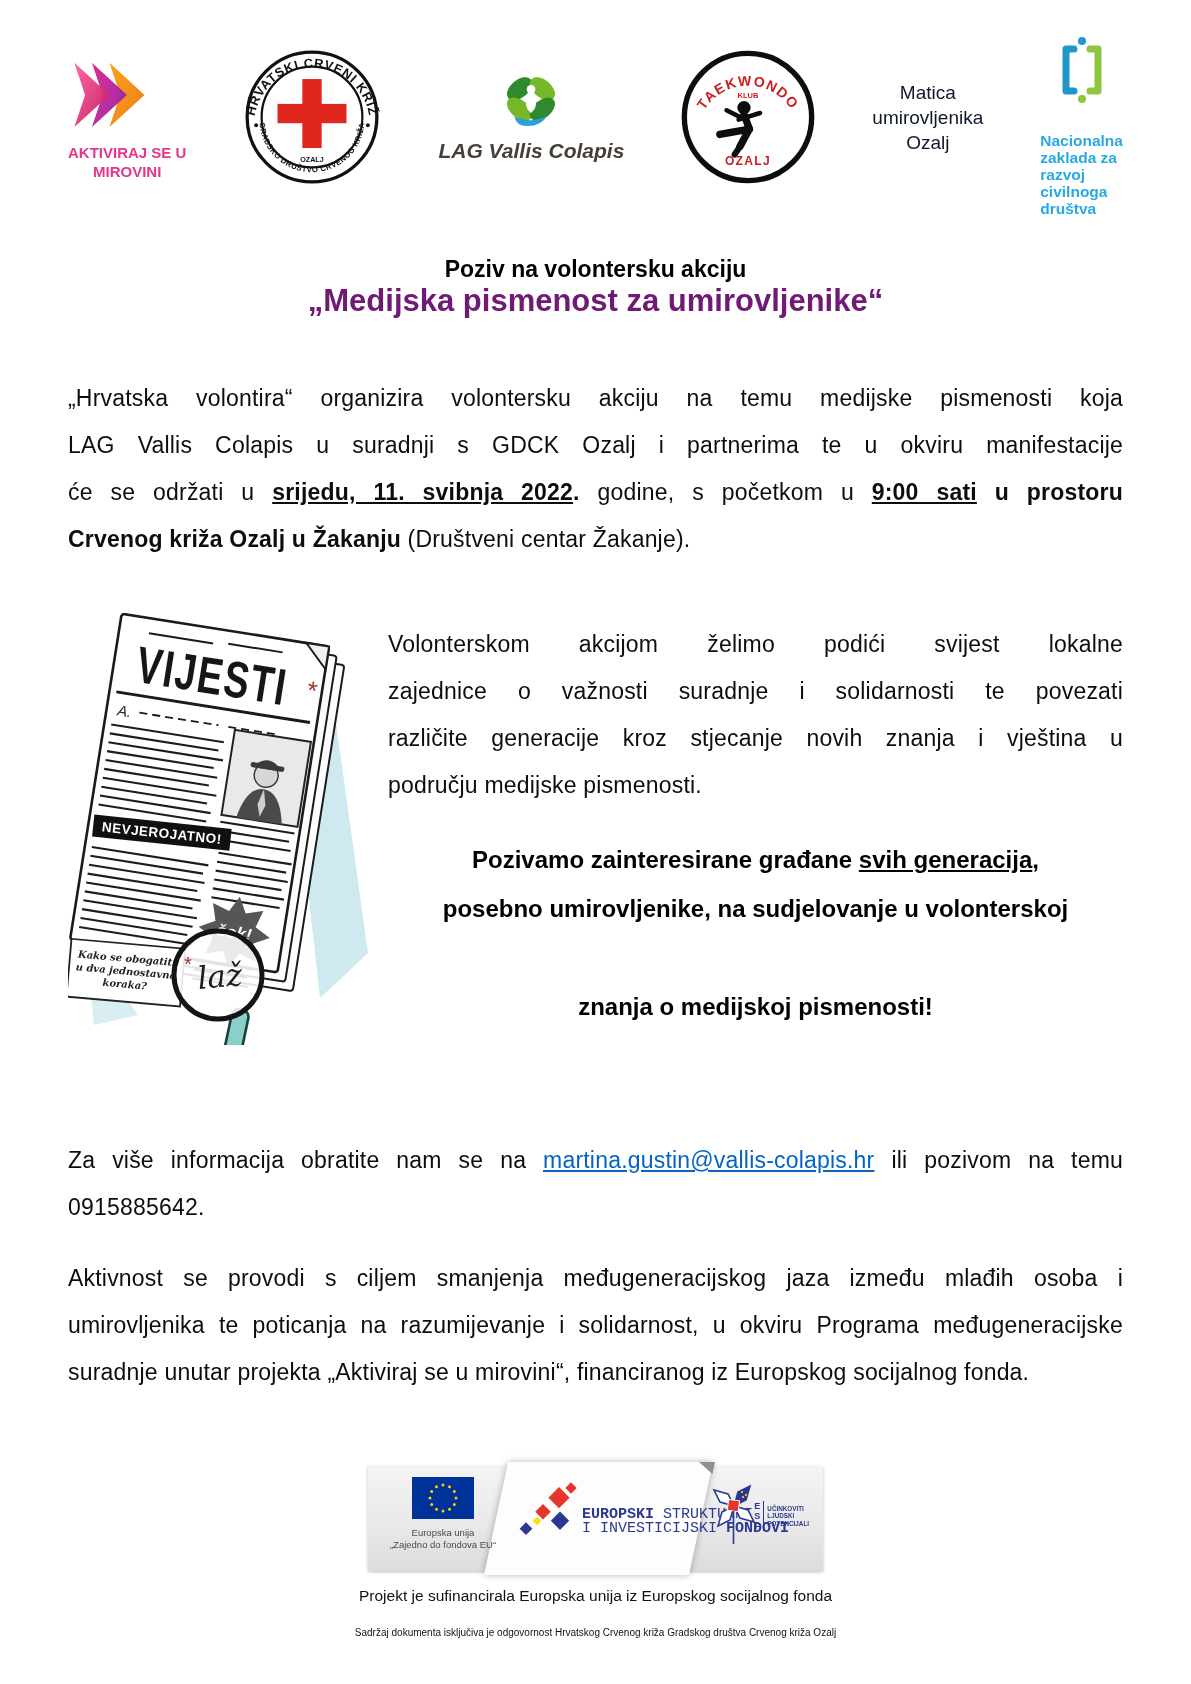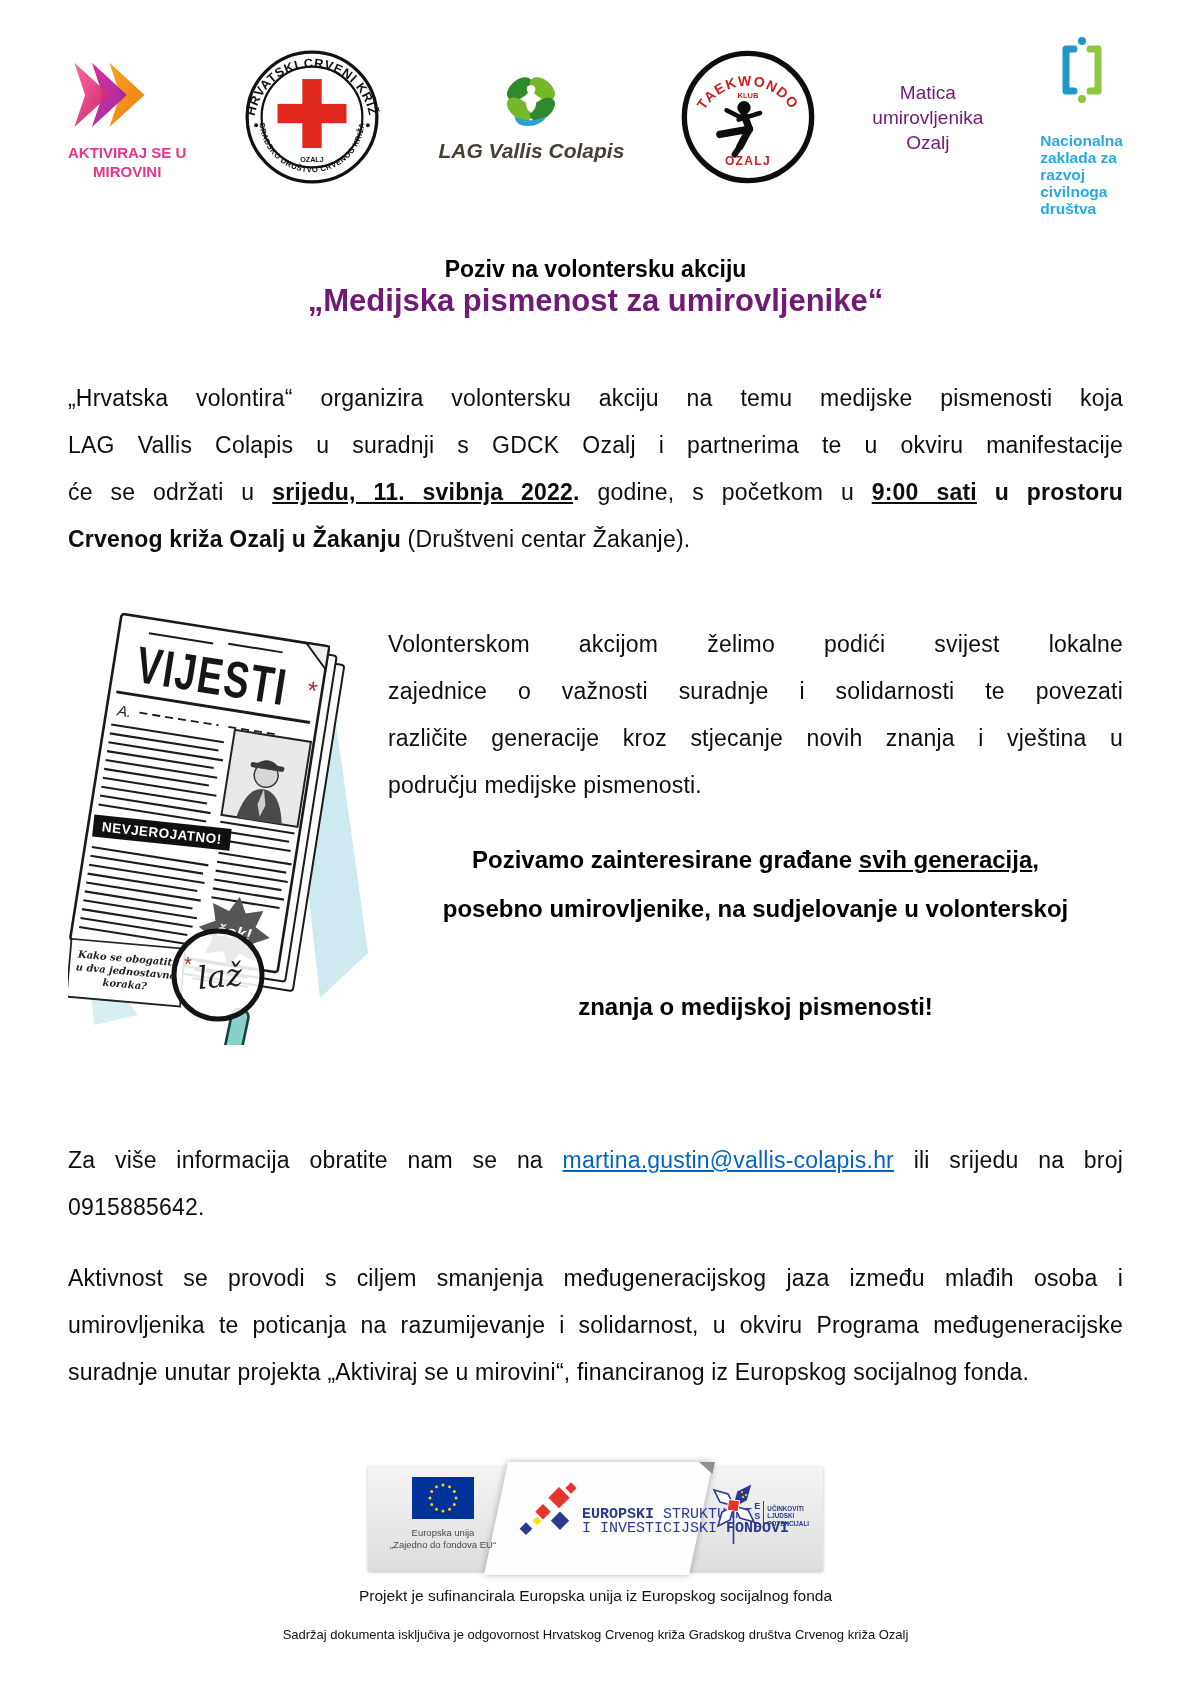--- a/index.html
+++ b/index.html
@@ -6,21 +6,21 @@
   .page{
     width:1191px;height:1684px;background:#ffffff;margin:0 auto;position:relative;
     font-family:"Liberation Sans",sans-serif;color:#111;overflow:hidden;box-sizing:border-box;
     padding:42px 68px 0 68px;
   }
   
   .logo-row{display:flex;align-items:center;justify-content:space-between;height:150px;}
   .logo{display:flex;flex-direction:column;align-items:center;justify-content:center;}
   .aktiviraj-label{color:#e5368d;font-weight:bold;font-size:15px;line-height:19px;text-align:center;margin-top:13px;}
   .lag-label{color:#453f38;font-weight:bold;font-style:italic;font-size:21px;margin-top:2px;white-space:nowrap;}
-  .matica-label{font-size:19px;line-height:25px;color:#701a75;text-align:center;}
+  .matica-label{font-size:19px;line-height:25px;color:#0f172a;text-align:center;}
   .zaklada{flex-direction:column;align-items:center;gap:10px;}
   .zaklada-label{color:#2aa9e0;font-weight:bold;font-size:15.5px;line-height:17px;}
   
   .title1{margin-top:64px;text-align:center;font-weight:bold;font-size:23px;color:#000;}
   .title2{text-align:center;font-weight:bold;font-size:31px;color:#701a75;}
   
   .body-text{font-size:23px;line-height:47px;color:#0d0d0d;letter-spacing:.2px;}
   .jline{display:block;text-align:justify;text-align-last:justify;}
   .lline{display:block;text-align:left;}
   .b{font-weight:bold;}
@@ -45,21 +45,21 @@
   .eu-left{position:absolute;left:20px;top:11px;width:110px;text-align:center;}
   .eu-left-txt{font-size:9.5px;line-height:12px;color:#4a4a4a;margin-top:4px;}
   .eu-center{position:absolute;left:142px;top:16px;width:180px;}
   .eu-fondovi{position:absolute;left:72px;top:26px;font-size:15px;line-height:14px;color:#2b3990;white-space:nowrap;font-family:Liberation Mono, monospace;}
   .eu-right{position:absolute;right:14px;top:14px;display:flex;align-items:center;}
   .esf-col{display:flex;align-items:center;margin-left:-6px;}
   .esf-letters{color:#2b3990;font-weight:bold;font-size:9px;line-height:10px;text-align:center;border-right:1.5px solid #2b3990;padding-right:3px;}
   .esf-txt{color:#2b3990;font-size:6.3px;line-height:7.5px;font-weight:bold;padding-left:3px;}
   
   .footer1{margin-top:16px;text-align:center;font-size:15.5px;color:#111;}
-  .footer2{margin-top:22px;text-align:center;font-size:13px;color:#111;}
+  .footer2{margin-top:22px;text-align:center;font-size:10px;color:#111;}
 </style>
 </head>
 <body>
 
 <div class="page">
 
   <div class="logo-row">
 
     <div class="logo">
       <svg width="118" height="76" viewBox="0 0 120 78">
@@ -260,21 +260,21 @@
       <div class="invite">
         <span>Pozivamo zainteresirane građane </span><span class="u">svih generacija</span><span>,</span><br>
         <span>posebno umirovljenike, na sudjelovanje u volonterskoj</span><br>
         <br>
         <span>znanja o medijskoj pismenosti!</span>
       </div>
     </div>
   </div>
 
   <div class="body-text contact">
-    <span class="jline"><span>Za više informacija obratite nam se na </span><a class="mail" href="#">martina.gustin@vallis-colapis.hr</a><span> ili srijedu na broj</span></span>
+    <span class="jline"><span>Za više informacija obratite nam se na </span><a class="mail" href="#">martina.gustin@vallis-colapis.hr</a><span> ili pozivom na temu</span></span>
     <span class="lline">0915885642.</span>
   </div>
 
   <div class="body-text activity">
     <span class="jline">Aktivnost se provodi s ciljem smanjenja međugeneracijskog jaza između mlađih osoba i</span>
     <span class="jline">umirovljenika te poticanja na razumijevanje i solidarnost, u okviru Programa međugeneracijske</span>
     <span class="lline">suradnje unutar projekta „Aktiviraj se u mirovini“, financiranog iz Europskog socijalnog fonda.</span>
   </div>
 
   <div class="eu-banner">

